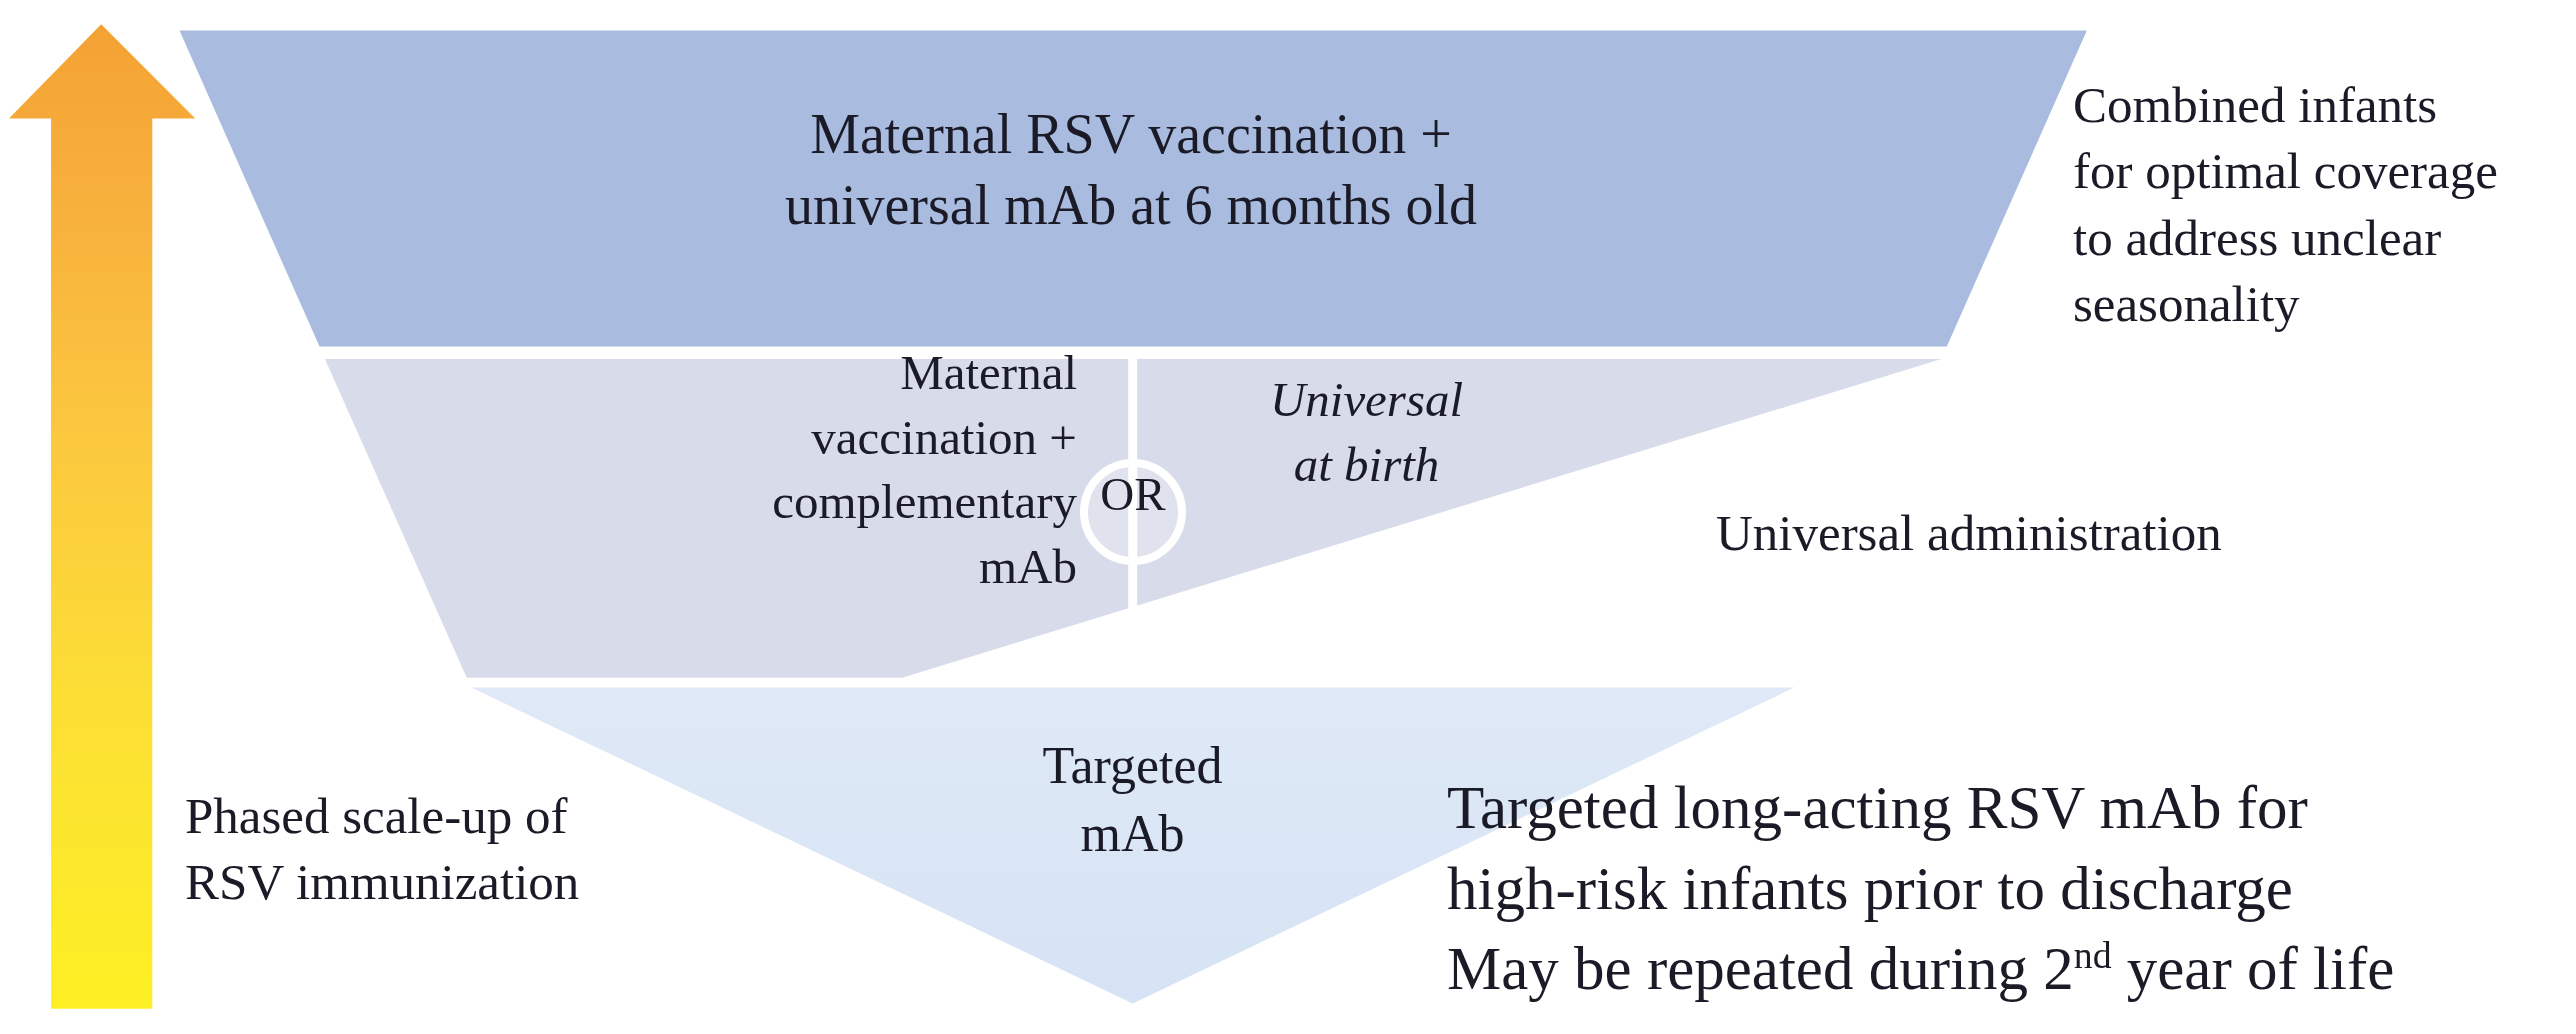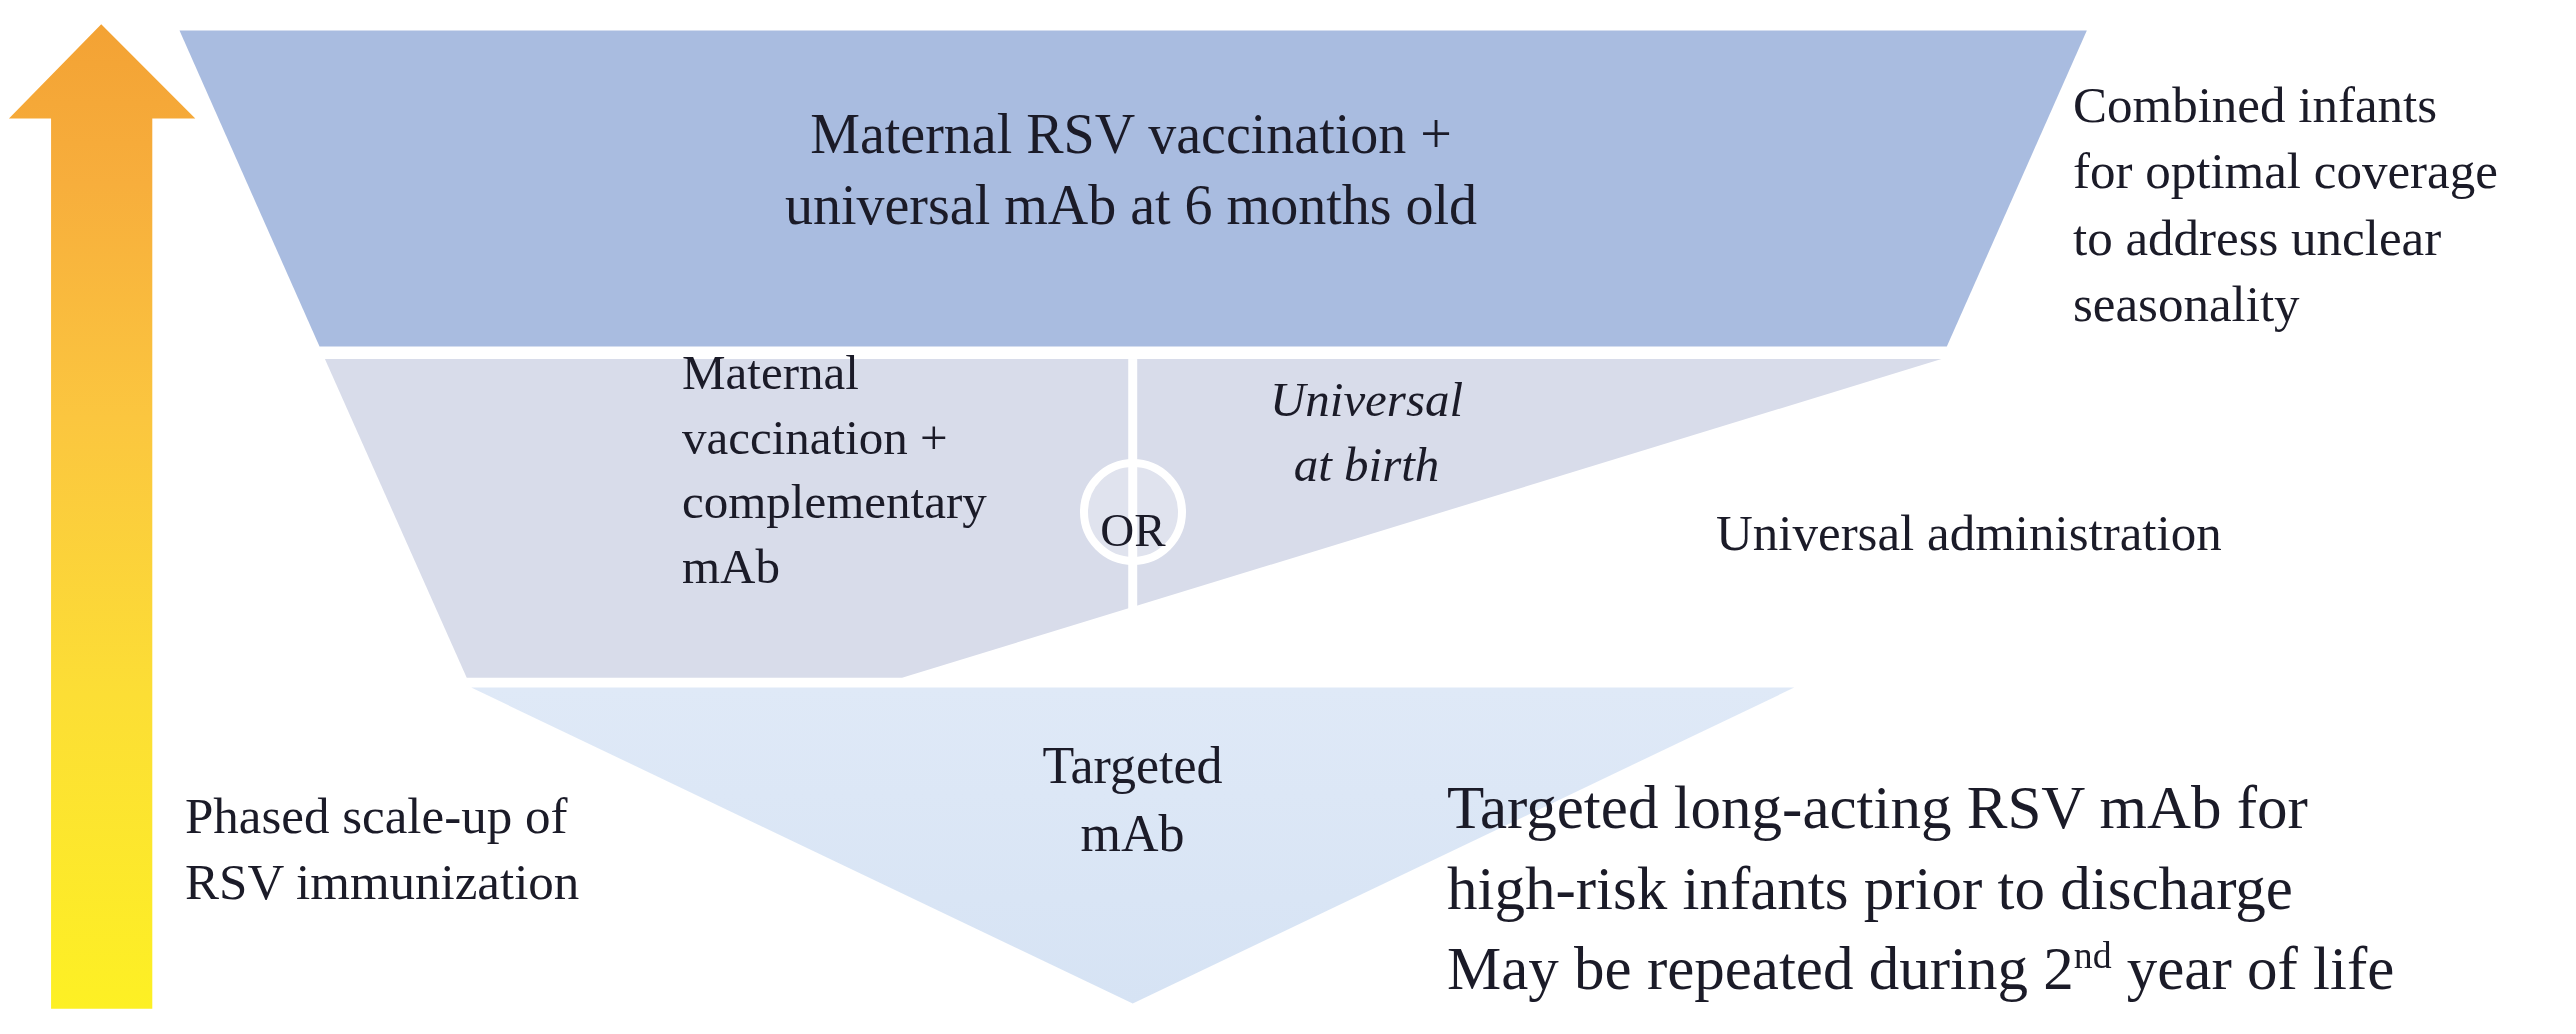--- a/index.html
+++ b/index.html
@@ -15,37 +15,37 @@
 
   
   .txt{position:absolute;color:#1b1b28;}
 
   #band1-label{
     left:377px; top:99px; width:1508px;
     text-align:center; font-size:56px; line-height:1.26;
   }
   #band2-left-label{
     left:682px; top:341px; width:395px;
-    text-align:left; font-size:49px; line-height:1.32;
+    text-align:right; font-size:49px; line-height:1.32;
   }
   #band2-right-label{
     left:1187px; top:368px; width:359px;
     text-align:center; font-size:49px; line-height:1.32;font-style:italic;
   }
   #band3-label{
     left:908px; top:732px; width:449px;
     text-align:center; font-size:52px; line-height:1.30;
   }
 
   #or-badge{
     position:absolute; left:1080px; top:459px;
     width:106px; height:106px; border-radius:50%;
     border:8px solid #ffffff; background:rgba(255,255,255,0.22);
     box-sizing:border-box;
-    display:flex; align-items:flex-end; justify-content:center;
+    display:flex; align-items:flex-start; justify-content:center;
     font-size:47px; color:#1b1b28;
   }
 
   #right-top-note{
     left:2073px; top:72px; width:503px;
     font-size:51px; line-height:1.30;
   }
   #right-mid-note{
     left:1716px; top:500px; width:736px;
     font-size:51px; line-height:1.30;

